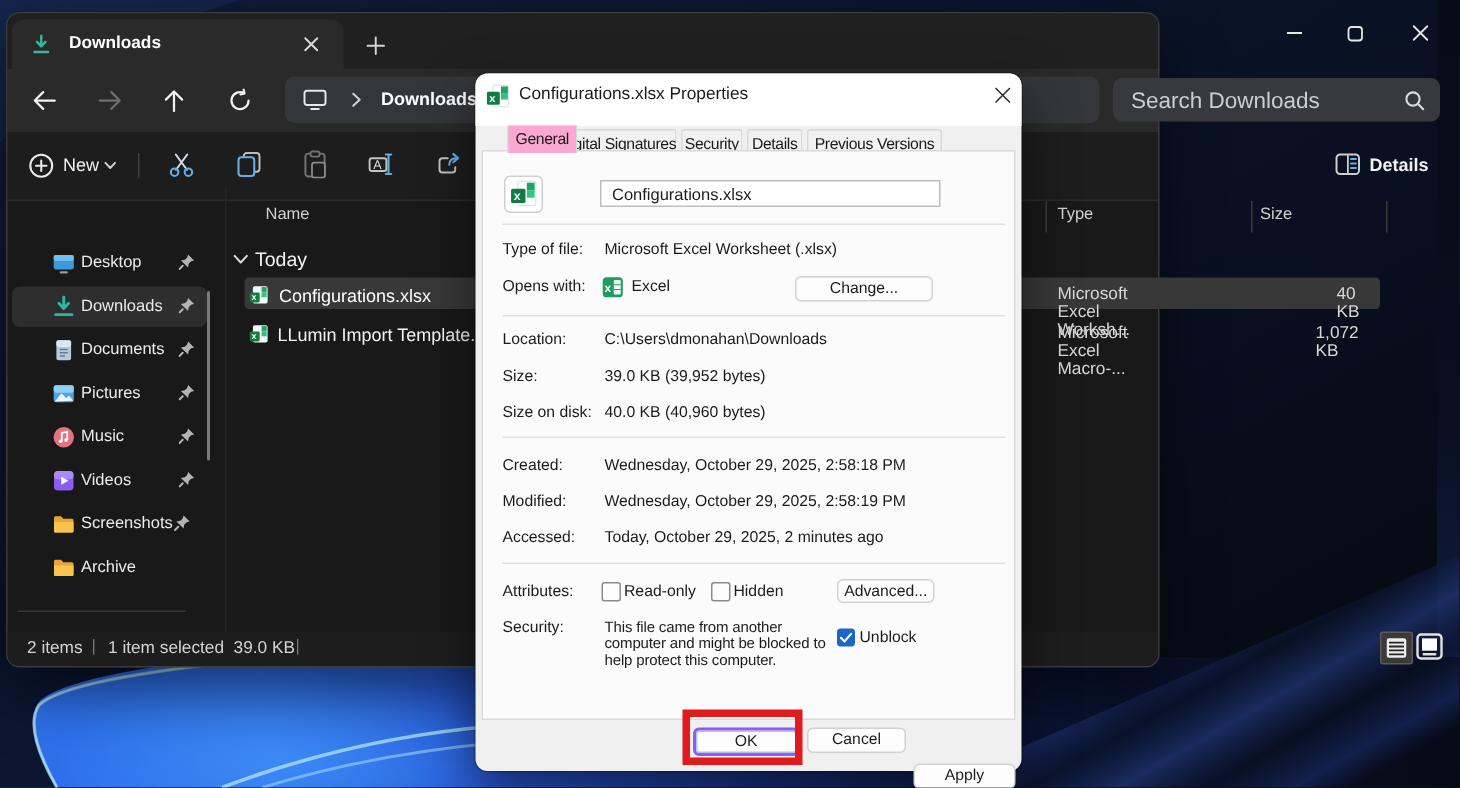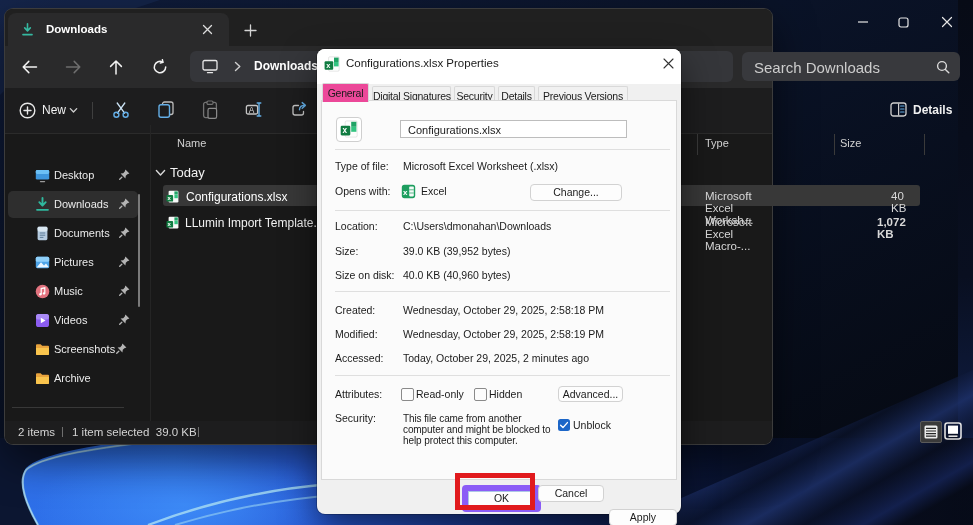--- a/index.html
+++ b/index.html
@@ -32,21 +32,21 @@
   
   #dlg{position:absolute;left:317px;top:49px;width:364px;height:465px;background:#f0f0f0;z-index:4;
        border-radius:8px;box-shadow:0 0 0 1px rgba(0,0,0,.22), 0 14px 34px rgba(0,0,0,.5);
        font-size:11px;color:#1b1b1b;}
   #dlgtitle{position:absolute;left:0;top:0;width:100%;height:35px;background:#fff;border-radius:8px 8px 0 0;}
   #dlgpage{position:absolute;left:4px;top:51px;width:354px;height:378px;background:#fbfbfb;
            border:1px solid #d9d9d9;z-index:2;}
   .tab{position:absolute;top:37px;height:12px;background:#f1f1f1;border:1px solid #d9d9d9;
        border-bottom:none;font-size:10.5px;letter-spacing:-0.25px;text-align:center;color:#1b1b1b;padding-top:3px;
        white-space:nowrap;z-index:1;border-radius:2px 2px 0 0;}
-  .tabactive{top:34px;height:15px;background:#ec4899;z-index:3;}
+  .tabactive{top:34px;height:15px;background:#f9a8d4;z-index:3;margin-left:16px;}
   .sep{position:absolute;left:18px;width:335px;height:1px;background:#dfdfdf;}
   .dl{position:absolute;left:18px;white-space:nowrap;font-size:10.5px;}
   .dv{position:absolute;left:86px;white-space:nowrap;font-size:10.5px;}
   .btn{position:absolute;background:#fdfdfd;border:1px solid #d2d2d2;border-radius:4px;
        text-align:center;color:#1b1b1b;font-size:10.5px;}
   .cb{position:absolute;width:11px;height:11px;background:#fcfcfc;border:1px solid #8a8a8a;
       border-radius:2px;}
   #dlg > .abs, #dlg > .dl, #dlg > .dv, #dlg > .sep, #dlg > .btn, #dlg > .cb{z-index:4;}
 </style>
 </head>
@@ -329,21 +329,21 @@
 
     <svg class="abs xl13" style="left:161px;top:206.5px" width="13" height="13" viewBox="0 0 13 13">
       <rect x="2.6" y="0.8" width="9.8" height="11.6" rx="1.2" fill="#f7f9f8"></rect>
       <rect x="8.4" y="1.4" width="3.4" height="3.2" fill="#21a366"></rect>
       <rect x="8.4" y="4.8" width="3.4" height="3.4" fill="#33c481"></rect>
       <rect x="0.5" y="5" width="6.6" height="6.6" rx="0.9" fill="#107c41"></rect>
       <text x="1.6" y="10.3" font-size="6" font-weight="bold" fill="#fff" font-family="Liberation Sans">x</text>
     </svg>
     <div class="abs" style="left:180px;top:206.5px;font-size:12px;color:#f2f2f2;">LLumin Import Template.xls</div>
     <div class="abs" style="left:700px;top:207px;font-size:11.5px;color:#d8d8d8;">Microsoft Excel Macro-...</div>
-    <div class="abs" style="left:872px;top:207px;font-size:11.5px;color:#d8d8d8;font-weight:bold;">1,072 KB</div>
+    <div class="abs" style="left:872px;top:207px;font-size:11.5px;color:#d8d8d8;">1,072 KB</div>
 
     <div id="statusbar" class="abs" style="left:0;top:412px;width:100%;height:23px;background:#1d1d1e;border-radius:0 0 8px 8px;">
       <div class="abs" style="left:13px;top:5px;font-size:11.5px;color:#d4d4d4;">2 items</div>
       <div class="abs" style="left:56px;top:4px;font-size:11px;color:#7a7a7a;">|</div>
       <div class="abs" style="left:67px;top:5px;font-size:11.5px;color:#d4d4d4;">1 item selected&nbsp;&nbsp;39.0 KB</div>
       <div class="abs" style="left:192px;top:4px;font-size:11px;color:#7a7a7a;">|</div>
       <div class="abs" style="left:915px;top:0px;width:20px;height:20px;background:#3a3a3a;border:1px solid #5a5a5a;border-radius:2px;">
         <svg width="14" height="14" viewBox="0 0 14 14" style="margin:3px 0 0 3px;display:block">
           <rect x="0.5" y="0.5" width="13" height="13" rx="1.5" fill="#ececec"></rect>
           <path d="M2 3.4 H12 M2 6 H12 M2 8.6 H12 M2 11.2 H12" stroke="#252525" stroke-width="1.2"></path>
@@ -428,19 +428,19 @@
     <div class="btn" style="left:241px;top:336.5px;width:63px;height:14px;line-height:14px;">Advanced...</div>
     <div class="dl" style="top:362.5px;">Security:</div>
     <div class="dv" style="top:364px;line-height:11px;font-size:10px;letter-spacing:-0.1px;">This file came from another<br>computer and might be blocked to<br>help protect this computer.</div>
     <div class="abs" style="left:241px;top:369.5px;width:12px;height:12px;background:#1c66c8;border-radius:2.5px;z-index:4;">
       <svg width="12" height="12" viewBox="0 0 12 12" style="display:block">
         <path d="M2.6 6.2 L5 8.6 L9.4 3.6" stroke="#fff" stroke-width="1.4" fill="none" stroke-linecap="round" stroke-linejoin="round"></path>
       </svg>
     </div>
     <div class="dv" style="left:256px;top:370px;">Unblock</div>
 
-    <div class="btn" style="left:145px;top:436px;width:67px;height:15px;line-height:15px;border:6px solid #8b5cf6;box-shadow:inset 0 0 0 1px #adc6e6;border-radius:4px;">OK</div>
+    <div class="btn" style="left:145px;top:436px;width:67px;height:15px;line-height:15px;border:2px solid #8b5cf6;box-shadow:inset 0 0 0 1px #adc6e6;border-radius:4px;">OK</div>
     <div class="btn" style="left:221px;top:436px;width:64px;height:15px;line-height:15px;">Cancel</div>
     <div class="btn" style="left:292px;top:460px;width:66px;height:15px;line-height:15px;">Apply</div>
   </div>
 
   <div id="redbox" class="abs" style="left:455px;top:473px;width:70px;height:27px;border:5px solid #e11a1d;z-index:20;"></div>
 </div>
 
 </body></html>

